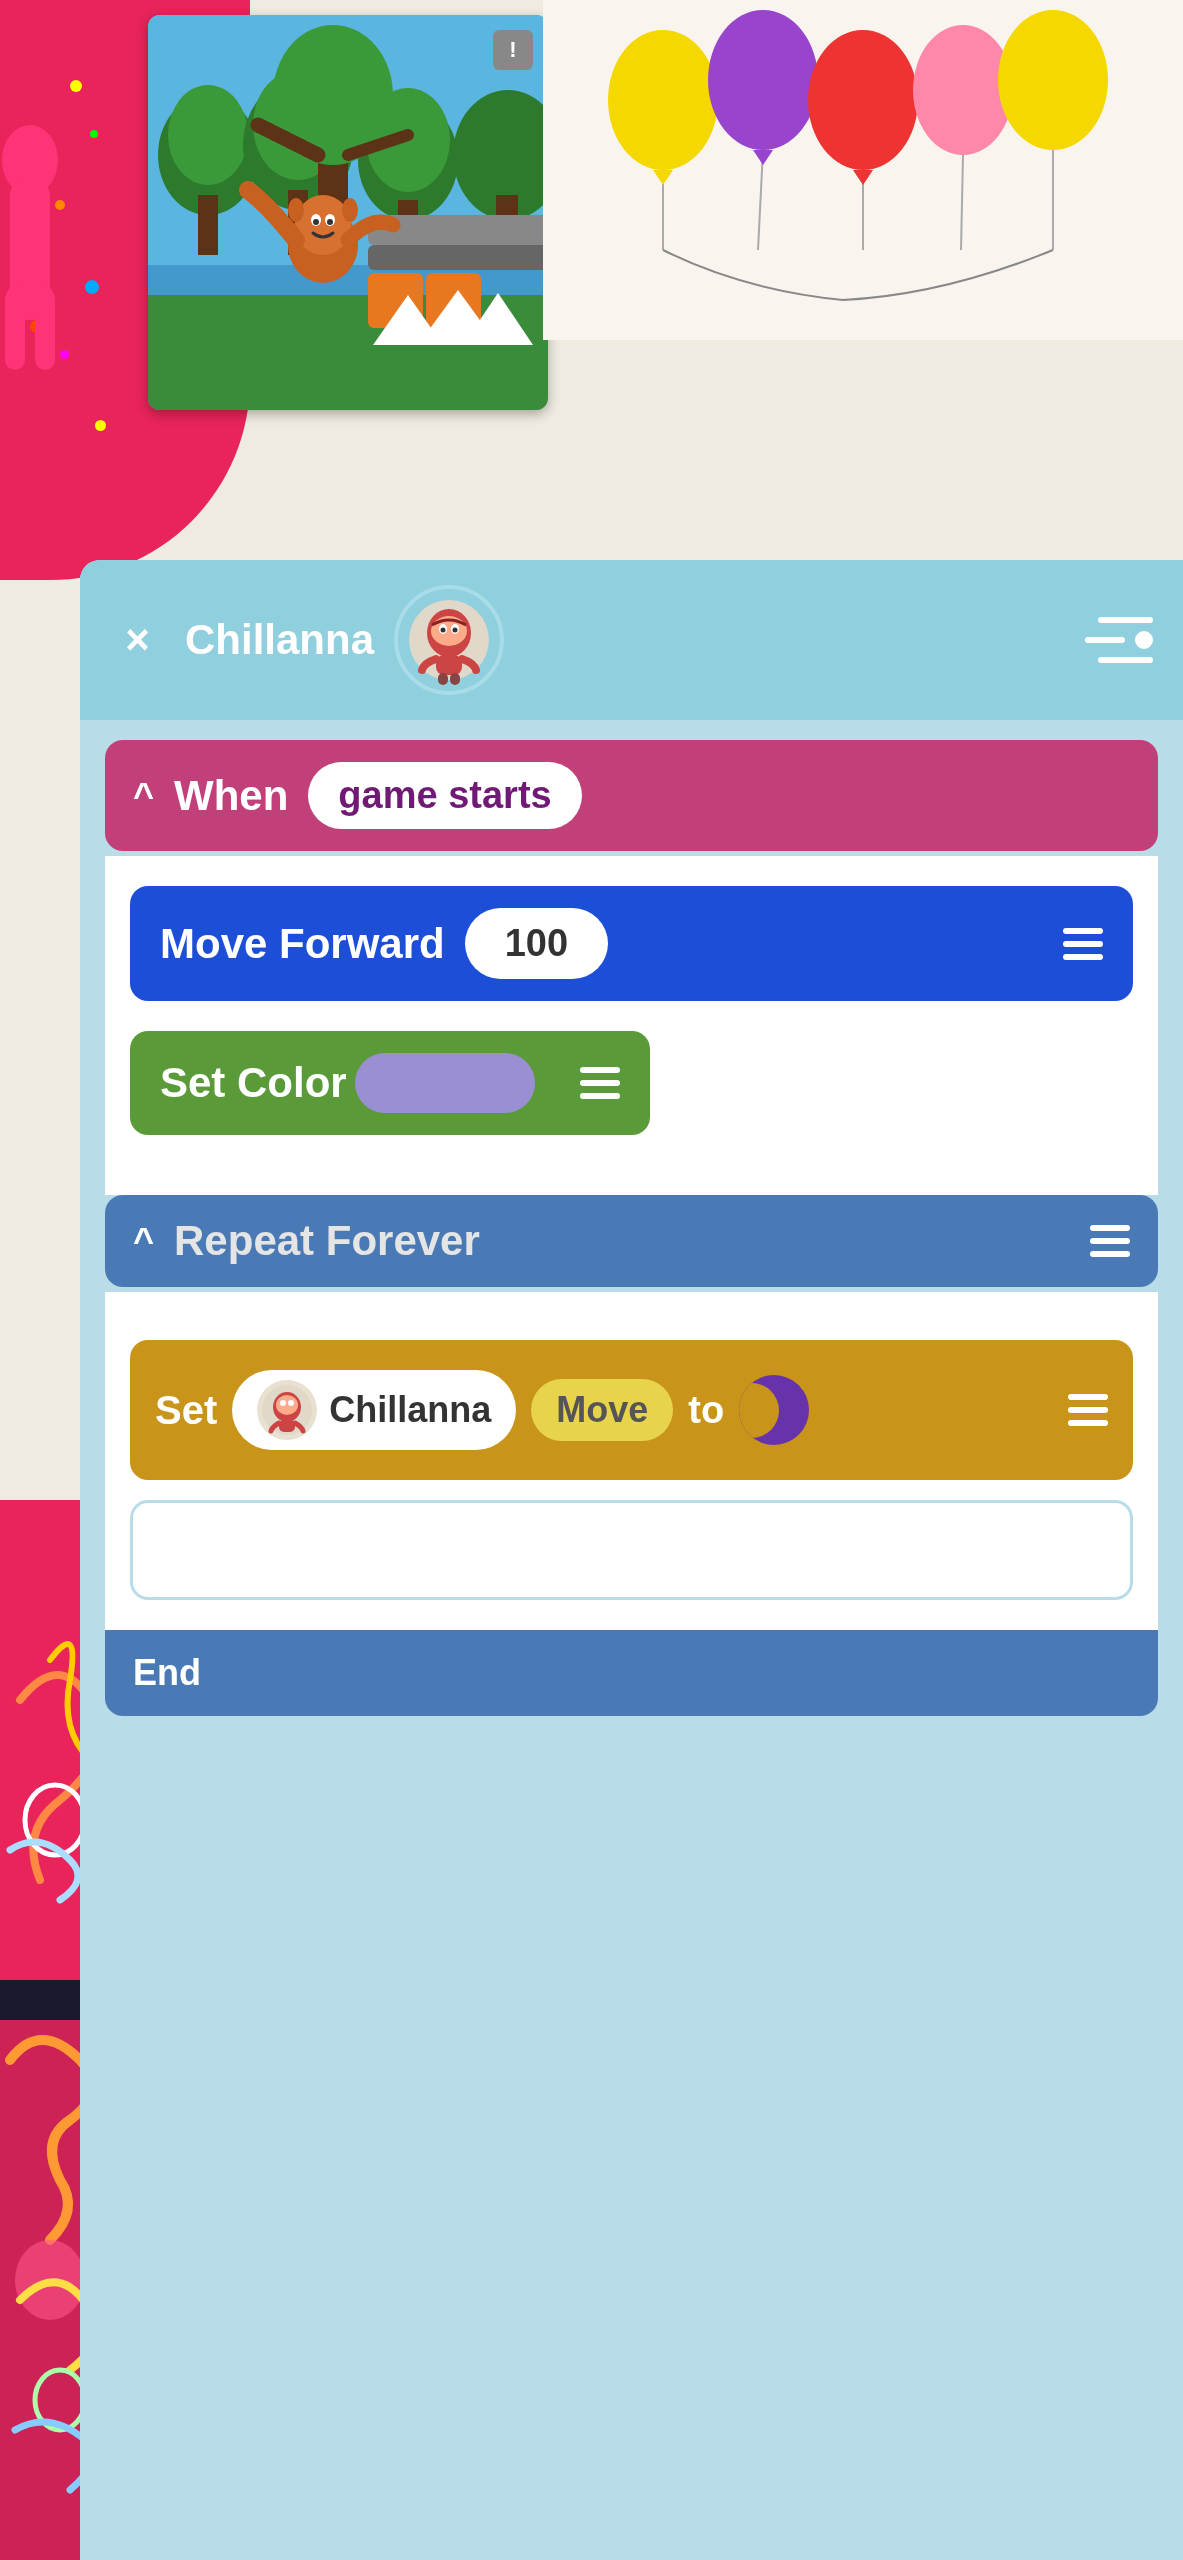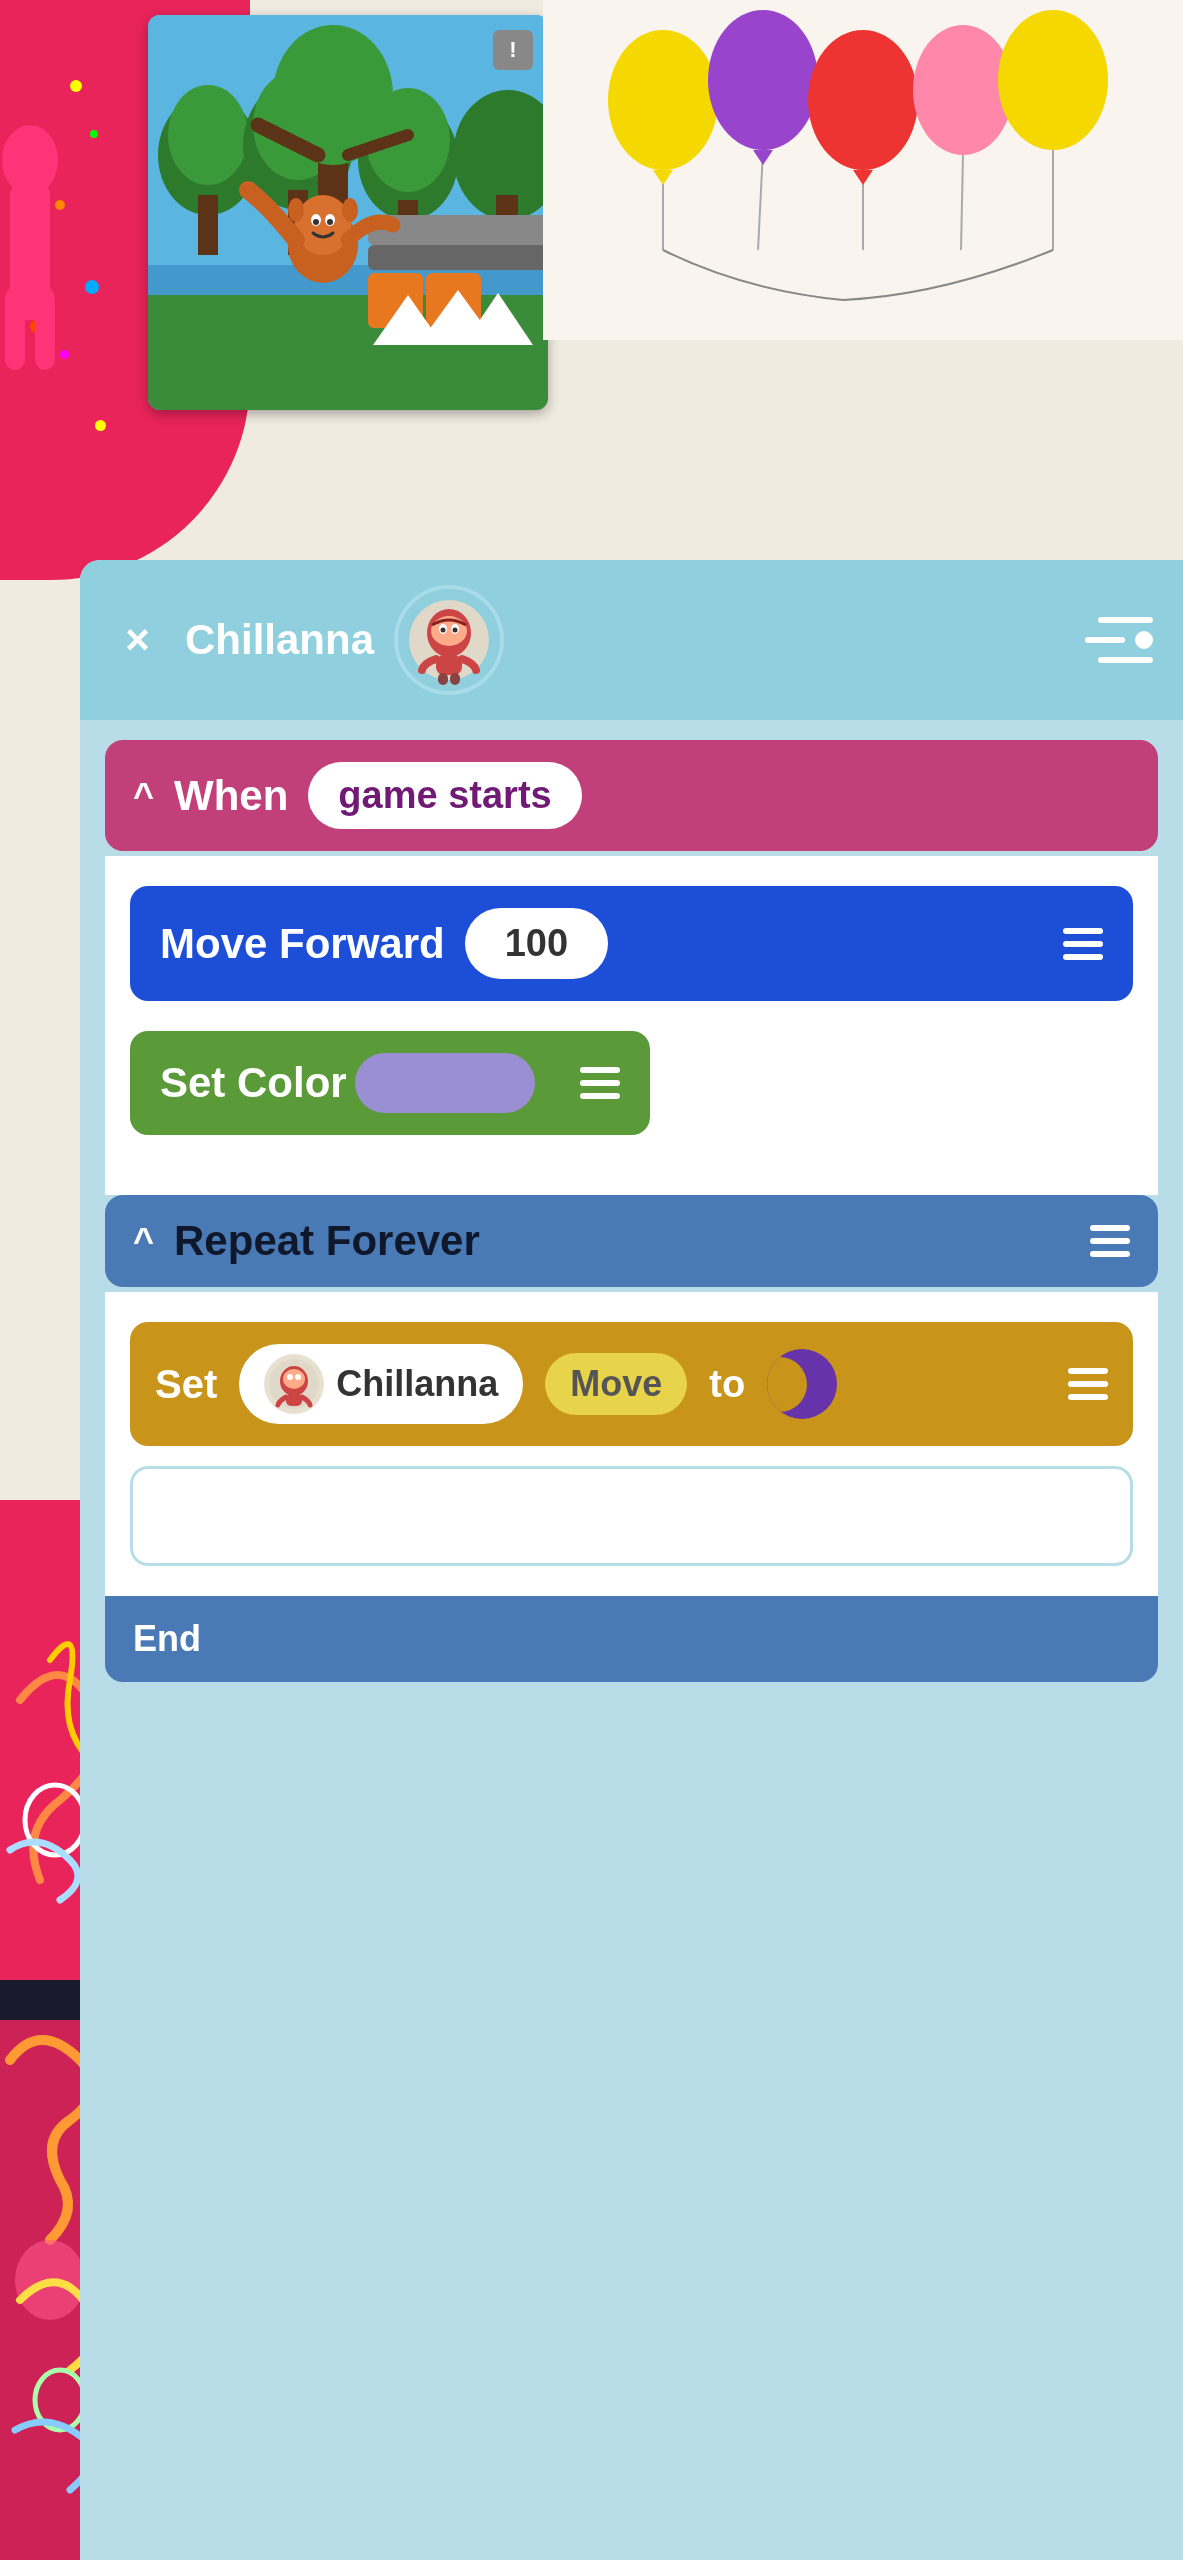--- a/index.html
+++ b/index.html
@@ -271,38 +271,39 @@
       border-radius: 18px;
       padding: 22px 28px;
       display: flex;
       align-items: center;
       gap: 20px;
       margin-bottom: 5px;
     }
 
     .repeat-label {
       font-size: 42px;
-      color: #0f172a;
+      color: #e5e5e5;
       font-weight: bold;
     }
 
     
     .repeat-content {
       background: white;
       padding: 30px 25px;
     }
 
     
     .set-size-block {
       background: #c8941a;
       border-radius: 18px;
-      padding: 22px 25px;
-      display: flex;
-      align-items: center;
-      gap: 22px;
+      padding: 30px 25px;
+      display: flex;
+      align-items: center;
+      gap: 15px;
+      margin-top: 18px;
     }
 
     .set-label {
       font-size: 40px;
       color: white;
       font-weight: bold;
     }
 
     .character-pill {
       background: white;

